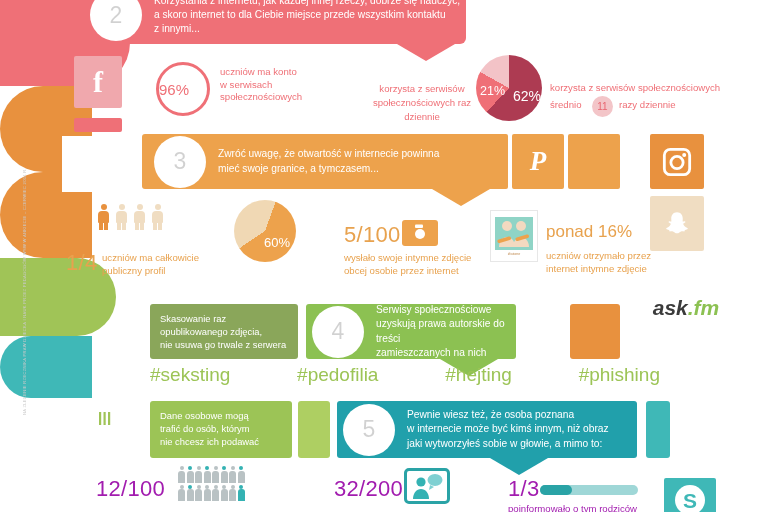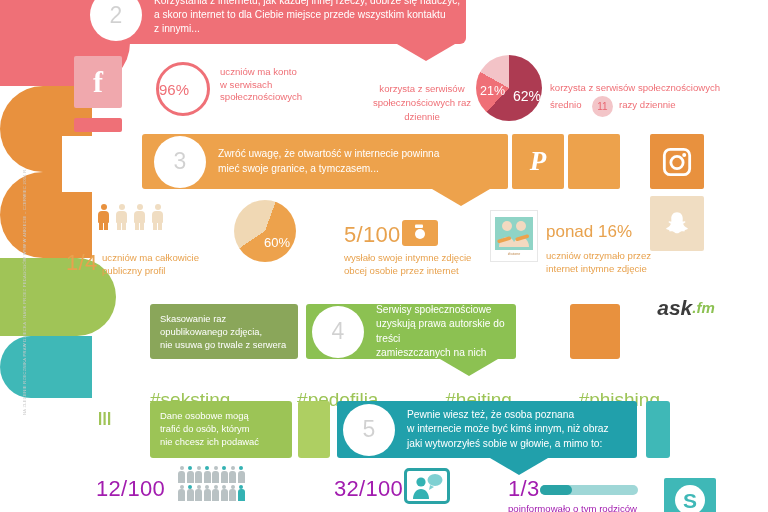--- a/index.html
+++ b/index.html
@@ -70,21 +70,21 @@
   .cap { font-size:9.6px; line-height:12.6px; font-weight:400; white-space:pre-line; }
   .capC { text-align:center; }
 
   .pinkTxt { color:#ef7077; }
   .orgTxt { color:#e8a24e; }
   .grnTxt { color:#9cc456; }
   .tealTxt { color:#a21caf; }
 
   .hashrow { position:absolute; left:150px; top:364px; width:510px;
              display:flex; justify-content:space-between; }
-  .hash { font-size:19px; font-weight:300;margin-top:25px; }
+  .hash { font-size:19px; font-weight:300; }
 
   
   .donut96 { position:absolute; left:156px; top:62px; width:54px; height:54px;
              border-radius:50%; border:3.4px solid #ef7077;
              display:flex; align-items:center; }
   .donut96 span { font-size:15px; color:#ef7077; font-weight:300; }
 
   
   .pie1 { position:absolute; left:476px; top:55px; width:66px; height:66px; border-radius:50%;
           background: conic-gradient(from 0deg,
@@ -199,21 +199,21 @@
   </div>
 
   <div class="tile" style="left:650px;top:196px;width:54px;height:55px;background:#f0ddc2;">
     <svg width="30" height="30" viewBox="0 0 24 24">
       <path d="M12 2.6c3 0 4.6 2.3 4.6 5.1 0 .9-.1 1.7-.1 2.3.5.2 1 0 1.4-.2.6-.3 1.2.5.6 1-.5.4-1.3.7-1.6 1 .3 1.2 1.8 3 3.4 3.4.5.1.4.8-.1 1-.7.3-1.7.4-2 .8-.1.3 0 .9-.5.9-.7 0-1.5-.3-2.5 0-.9.3-1.7 1.5-3.2 1.5s-2.3-1.2-3.2-1.5c-1-.3-1.8 0-2.5 0-.5 0-.4-.6-.5-.9-.3-.4-1.3-.5-2-.8-.5-.2-.6-.9-.1-1 1.6-.4 3.1-2.2 3.4-3.4-.3-.3-1.1-.6-1.6-1-.6-.5 0-1.3.6-1 .4.2.9.4 1.4.2 0-.6-.1-1.4-.1-2.3C7.4 4.9 9 2.6 12 2.6z" fill="#fff"></path>
     </svg>
   </div>
 
   <div class="tile" style="left:650px;top:290px;width:72px;height:34px;background:transparent;">
     <span style="color:#3b3b3b;font-size:21px;font-weight:700;font-style:italic;line-height:1;">ask</span>
-    <span style="color:#8cc152;font-size:15px;font-weight:700;font-style:italic;line-height:1;">.fm</span>
+    <span style="color:#8cc152;font-size:21px;font-weight:700;font-style:italic;line-height:1;">.fm</span>
   </div>
 
   <div class="abs" style="left:98px;top:204px;display:flex;gap:7px;">
     <span class="person">
       <i class="head" style="background:#e8913e;"></i>
         <i class="body" style="background:#e8913e;"></i>
       <i class="l1" style="background:#e8913e;"></i>
         <i class="l2" style="background:#e8913e;"></i>
     </span>
     <span class="person">
@@ -382,21 +382,21 @@
     <span class="mini">
         <i class="mh" style="background:#b9c2c4;"></i>
         <i class="mb" style="background:#b9c2c4;"></i>
       </span>
     <span class="mini">
         <i class="mh" style="background:#34b2b3;"></i>
         <i class="mb" style="background:#34b2b3;"></i>
       </span>
   </div>
 
-  <div class="stat bignum tealTxt" style="left:334px;top:476px;">32/100</div>
+  <div class="stat bignum tealTxt" style="left:334px;top:476px;">32/200</div>
   <div class="abs" style="left:404px;top:468px;width:46px;height:36px;border:3.4px solid #2aa3a6;border-radius:5px;display:flex;align-items:center;justify-content:center;">
     <svg width="34" height="26" viewBox="0 0 34 26">
       <circle cx="11" cy="9" r="4.6" fill="#34b2b3"></circle>
       <path d="M3 26c0-6 3.6-10 8-10s8 4 8 10z" fill="#34b2b3"></path>
       <ellipse cx="25" cy="7" rx="7.5" ry="6" fill="#7fd0d2"></ellipse>
       <path d="M20 12l-1 5 5-3z" fill="#7fd0d2"></path>
     </svg>
   </div>
 
   <div class="stat bignum tealTxt" style="left:508px;top:476px;">1/3</div>

